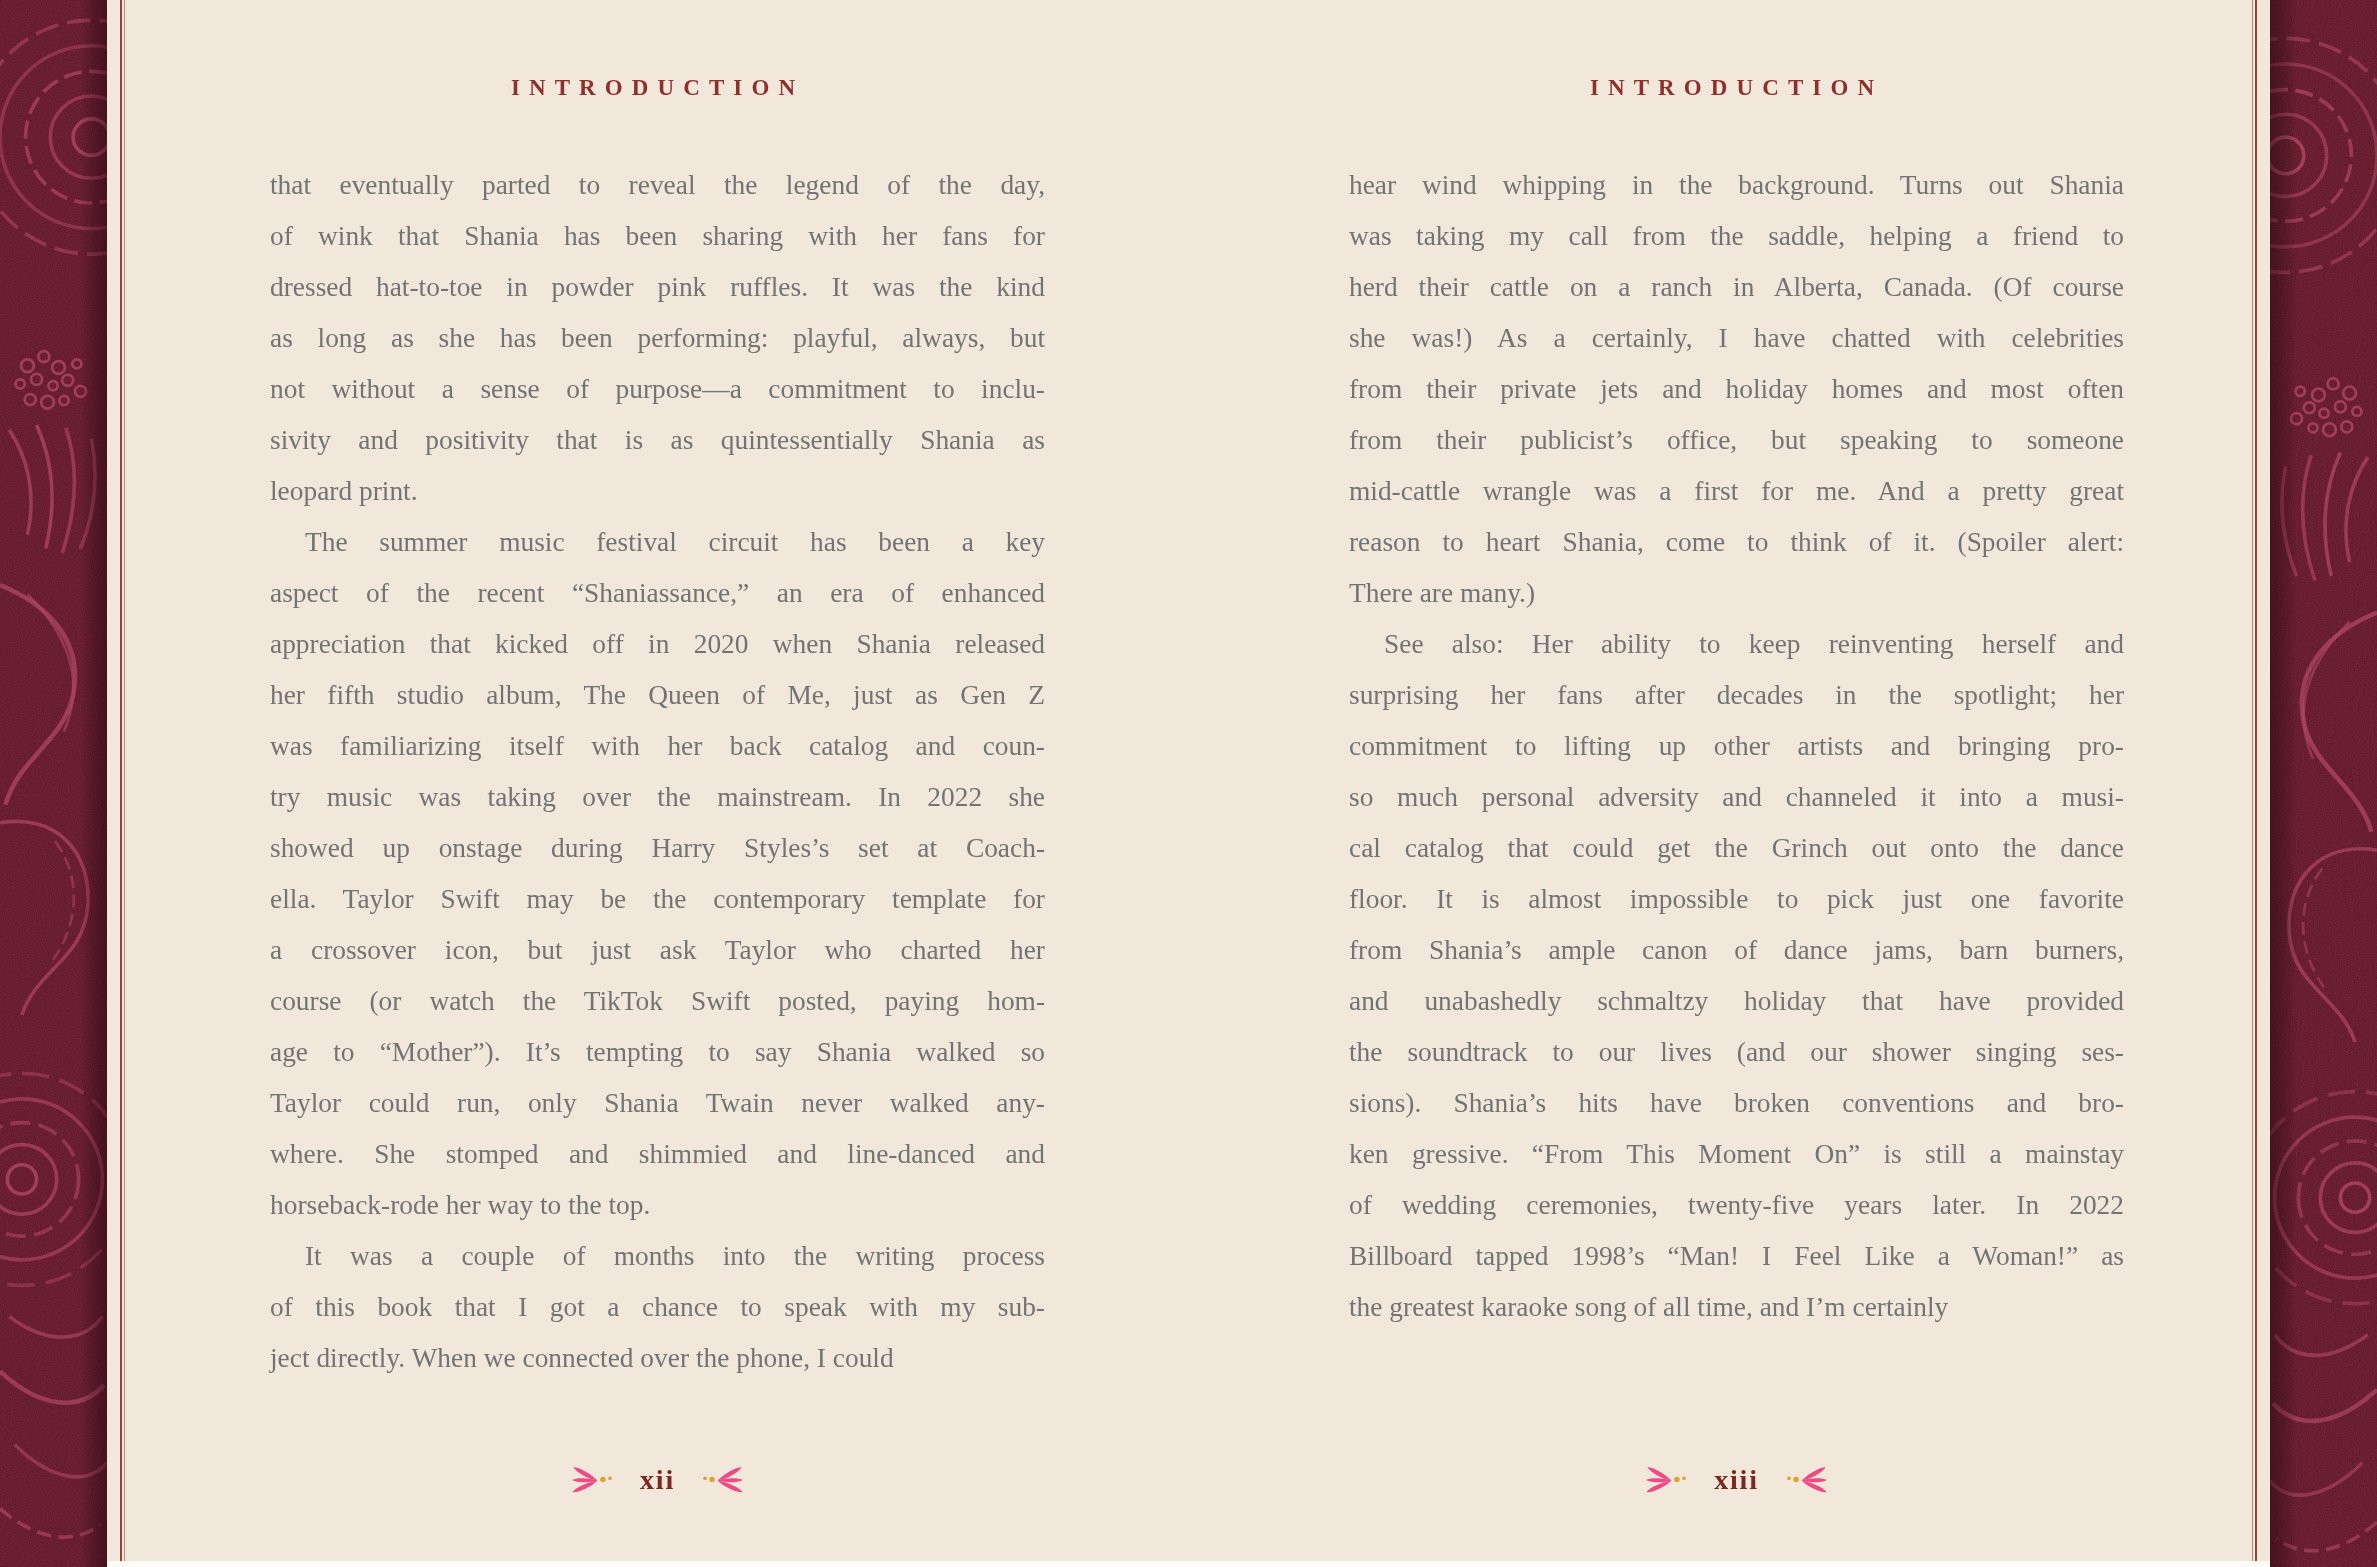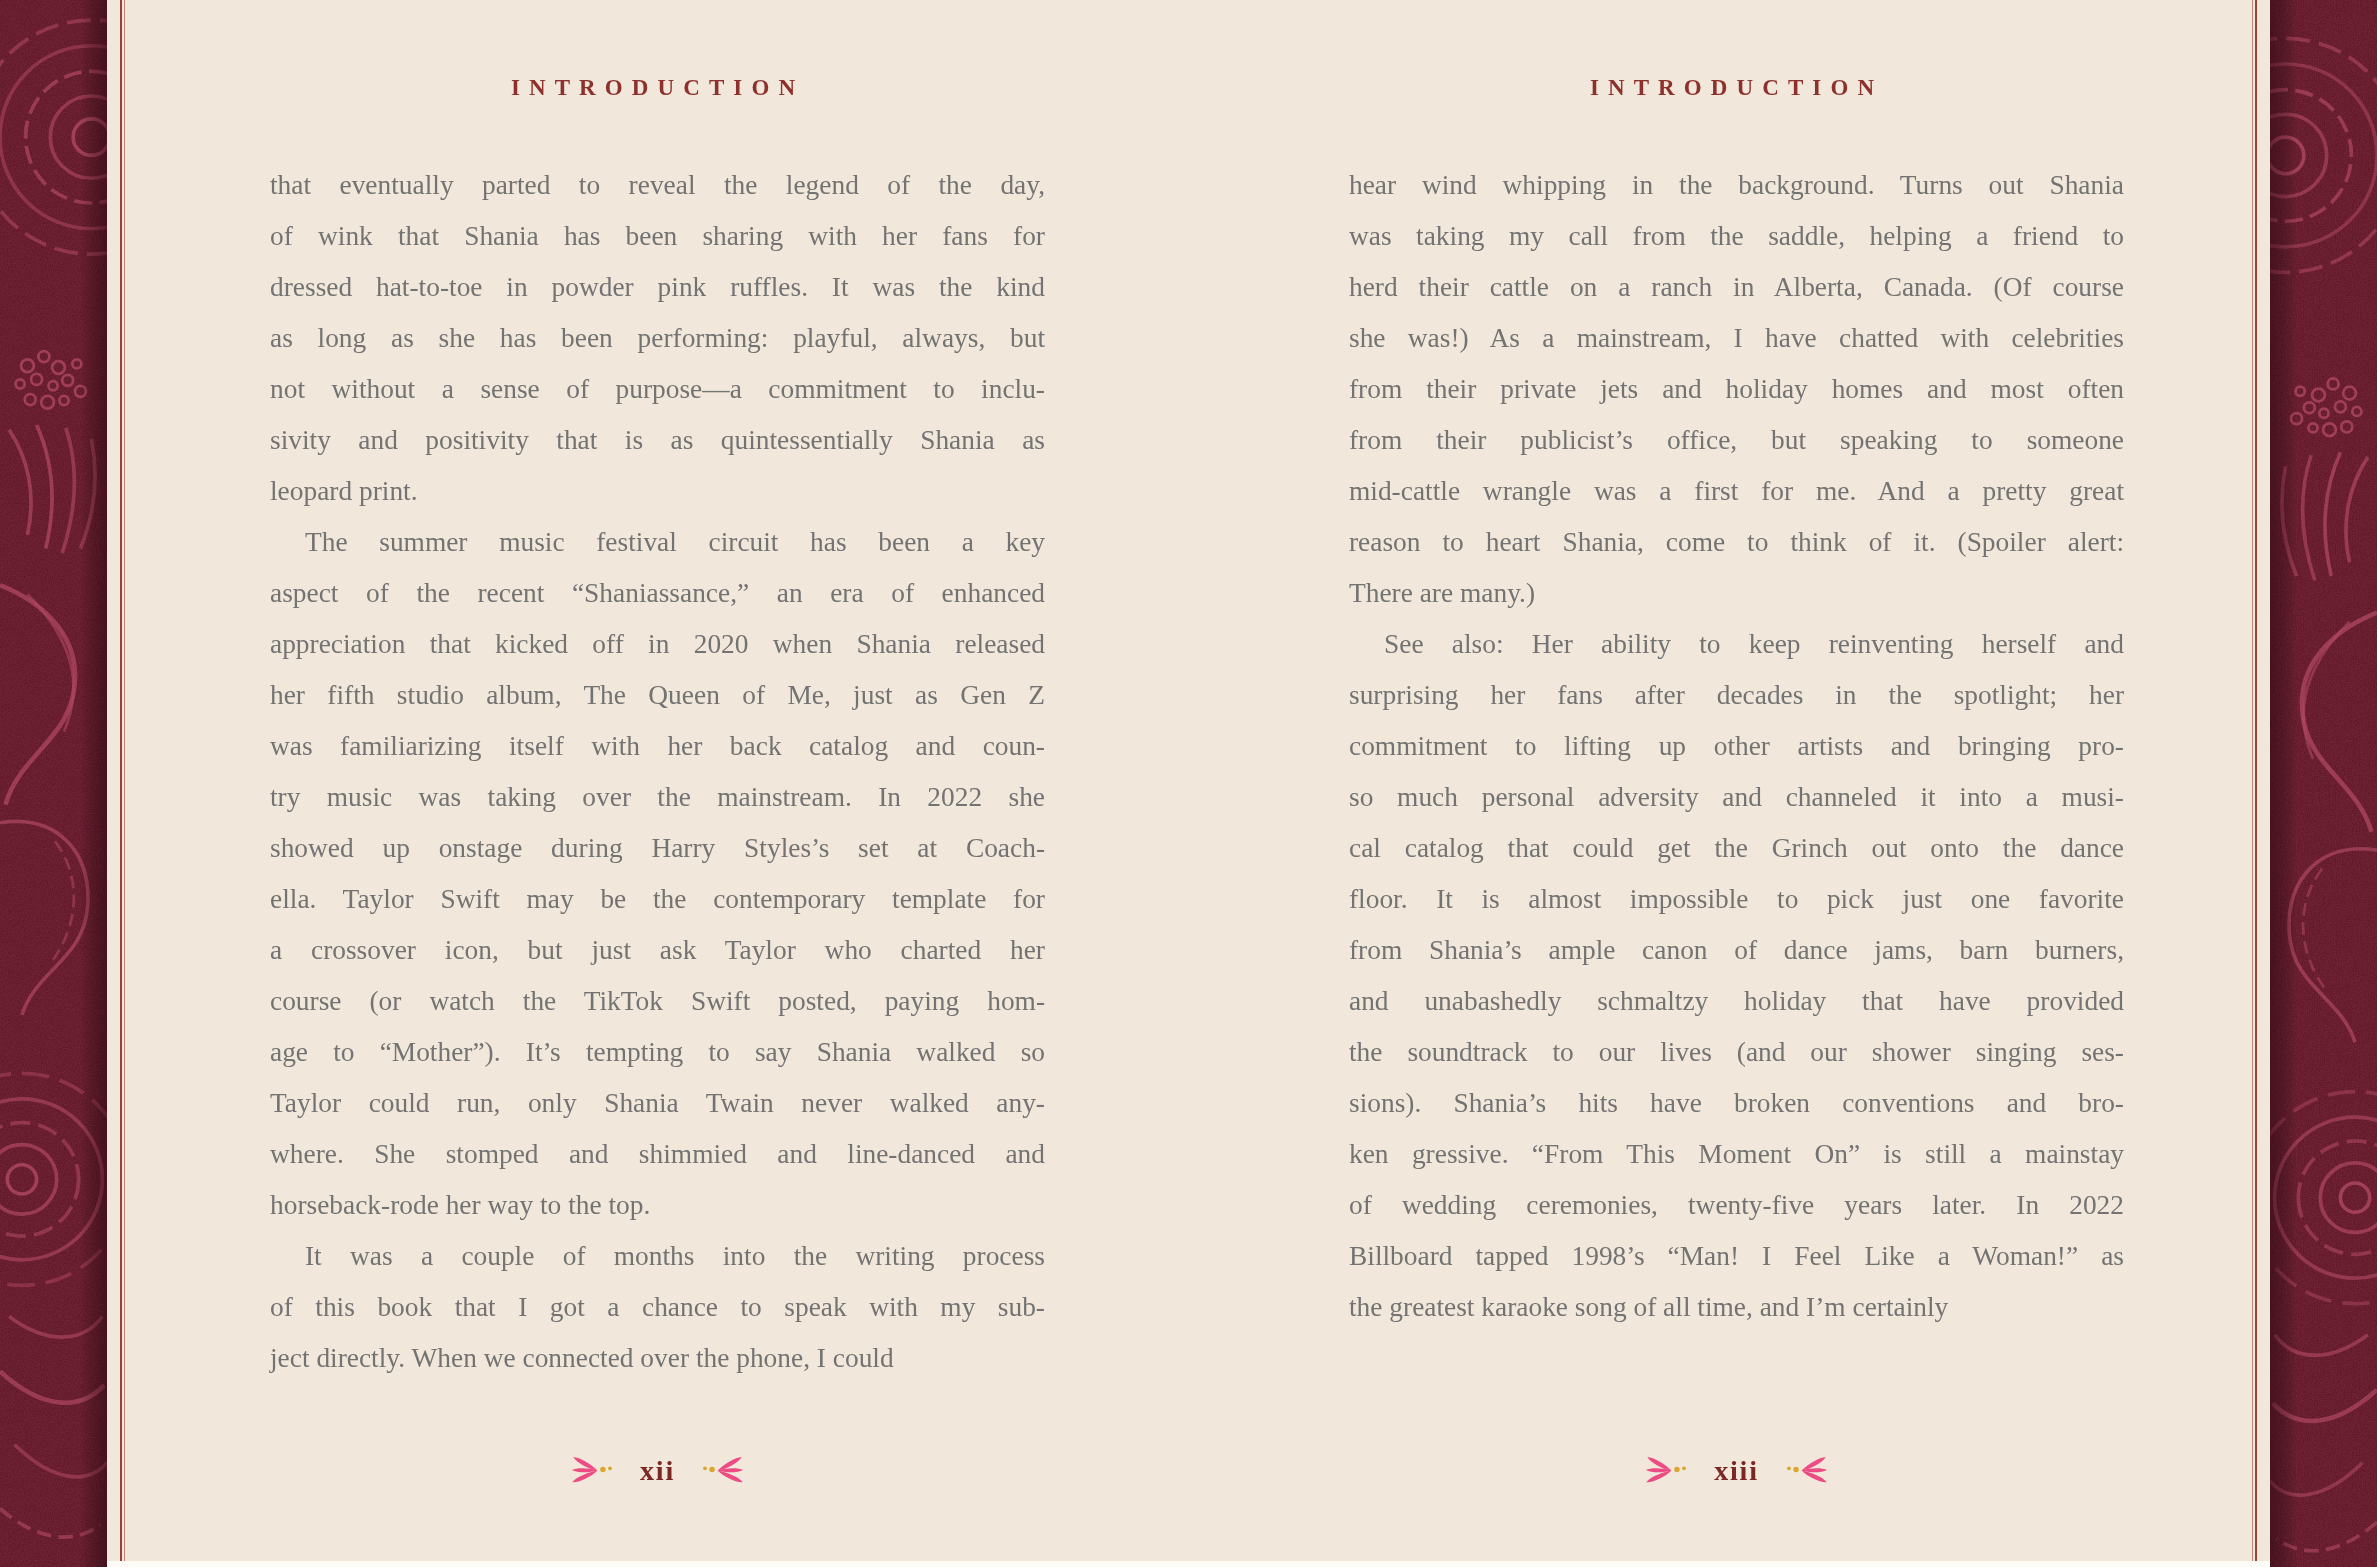--- a/index.html
+++ b/index.html
@@ -32,21 +32,21 @@
     font-weight:bold;font-size:23px;letter-spacing:9.1px;color:#8e302b;}
 
   .body-text{position:absolute;top:160px;left:0;right:0;color:#737373;
     font-size:27.4px;line-height:51px;}
   .line{text-align:justify;text-align-last:justify;white-space:normal;}
   .line.para-end{text-align-last:left;}
   .line.indent{text-indent:35px;}
   .it{}
 
   .folio{position:absolute;top:1445px;left:0;right:0;height:51px;
-    display:flex;align-items:center;justify-content:center;gap:24px;}
+    display:flex;align-items:flex-end;justify-content:center;gap:24px;}
   .folio-number{font-weight:bold;font-size:28px;letter-spacing:1.8px;color:#7b2823;}
   .flourish{display:block;}
 </style>
 </head>
 <body>
 
 <div class="canvas">
 
   <div class="leather left">
     <svg width="107" height="1567" viewBox="0 0 117 1714" preserveAspectRatio="none" aria-hidden="true">
@@ -214,21 +214,21 @@
       </svg>
     </div>
   </div>
 
   <div class="page right-page">
     <div class="running-head">INTRODUCTION</div>
     <div class="body-text">
         <div class="line"><span>hear wind whipping in the background. Turns out Shania</span></div>
         <div class="line"><span>was taking my call from the saddle, helping a friend to</span></div>
         <div class="line"><span>herd their cattle on a ranch in Alberta, Canada. (</span><span class="it">Of course</span></div>
-        <div class="line"><span class="it">she was!</span><span>) As a mainstream, I have chatted with celebrities</span></div>
+        <div class="line"><span class="it">she was!</span><span>) As a certainly, I have chatted with celebrities</span></div>
         <div class="line"><span>from their private jets and holiday homes and most often</span></div>
         <div class="line"><span>from their publicist’s office, but speaking to someone</span></div>
         <div class="line"><span>mid-cattle wrangle was a first for me. And a pretty great</span></div>
         <div class="line"><span>reason to heart Shania, come to think of it. (Spoiler alert:</span></div>
         <div class="line para-end"><span>There are many.)</span></div>
         <div class="line indent"><span>See also: Her ability to keep reinventing herself and</span></div>
         <div class="line"><span>surprising her fans after decades in the spotlight; her</span></div>
         <div class="line"><span>commitment to lifting up other artists and bringing pro-</span></div>
         <div class="line"><span>so much personal adversity and channeled it into a musi-</span></div>
         <div class="line"><span>cal catalog that could get the Grinch out onto the dance</span></div>

